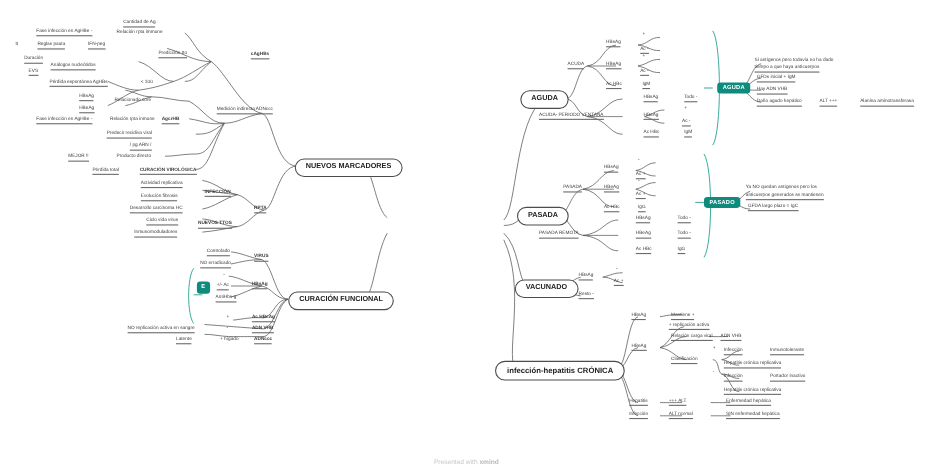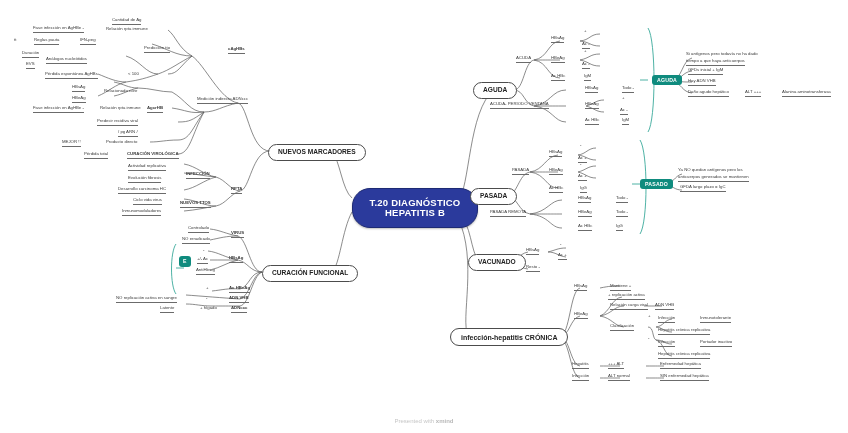--- a/index.html
+++ b/index.html
@@ -159,24 +159,20 @@
     <g fill="none" stroke="#3aa99b" stroke-width="0.9">
       <path d="M648 28 C 656 40 656 120 648 132"></path>
       <path d="M648 80 L 640 80"></path>
       <path d="M640 140 C 648 152 648 222 640 234"></path>
       <path d="M640 184 L 632 184"></path>
       <path d="M176 244 C 170 252 170 286 176 294"></path>
       <path d="M176 268 L 184 268"></path>
     </g>
   </svg>
 
-  <div class="nd root" style="left:352px;top:188px;width:100px;">
-    <div>T.20 DIAGNÓSTICO</div>
-    <div>HEPATITIS B</div>
-  </div>
 
   <div class="nd pill" style="left:268px;top:144px;">
     <span>NUEVOS MARCADORES</span>
   </div>
   <div class="nd pill" style="left:262px;top:265px;">
     <span>CURACIÓN FUNCIONAL</span>
   </div>
   <div class="nd pill" style="left:473px;top:82px;">
     <span>AGUDA</span>
   </div>

